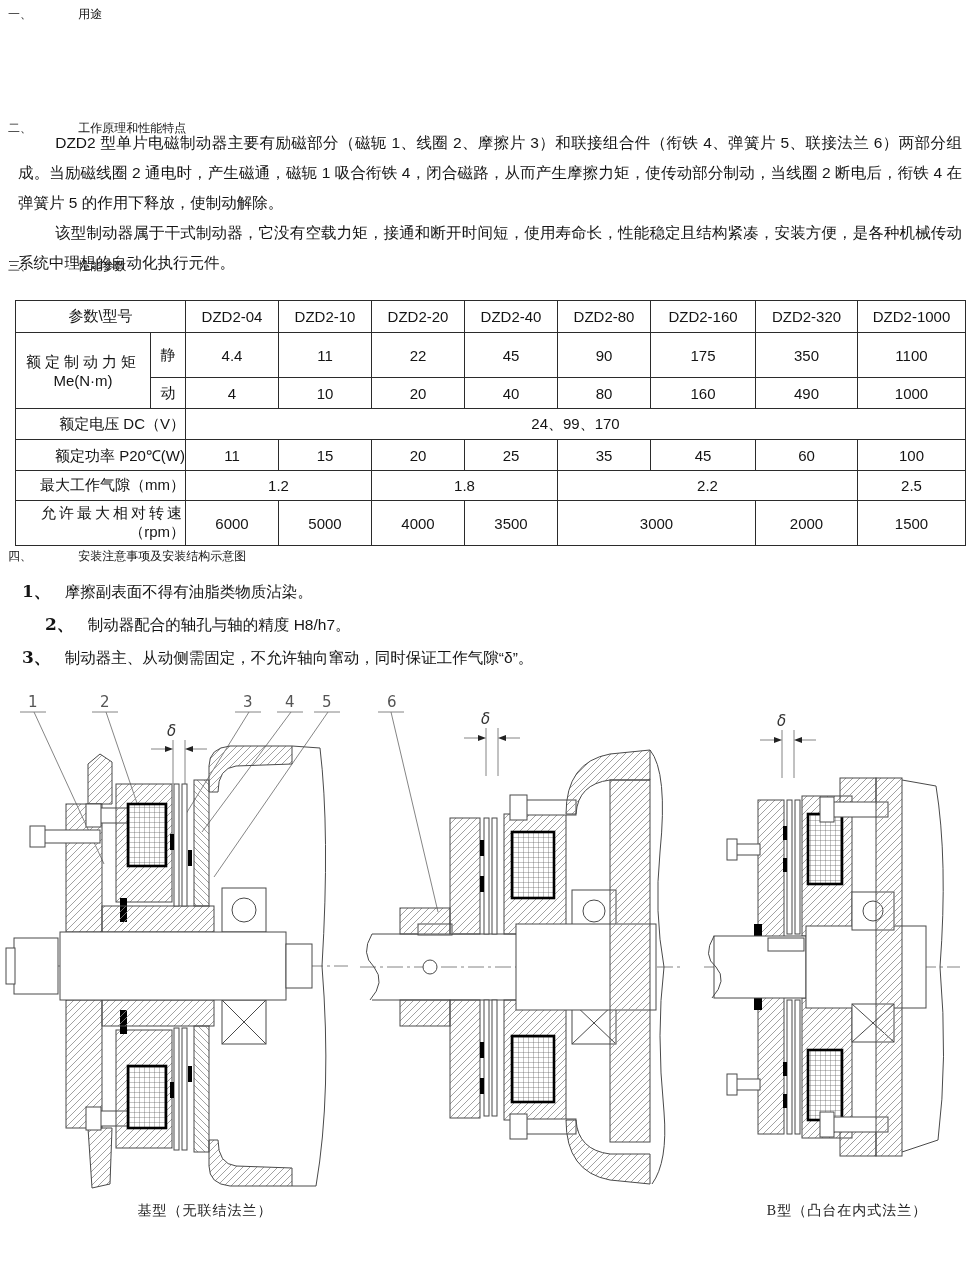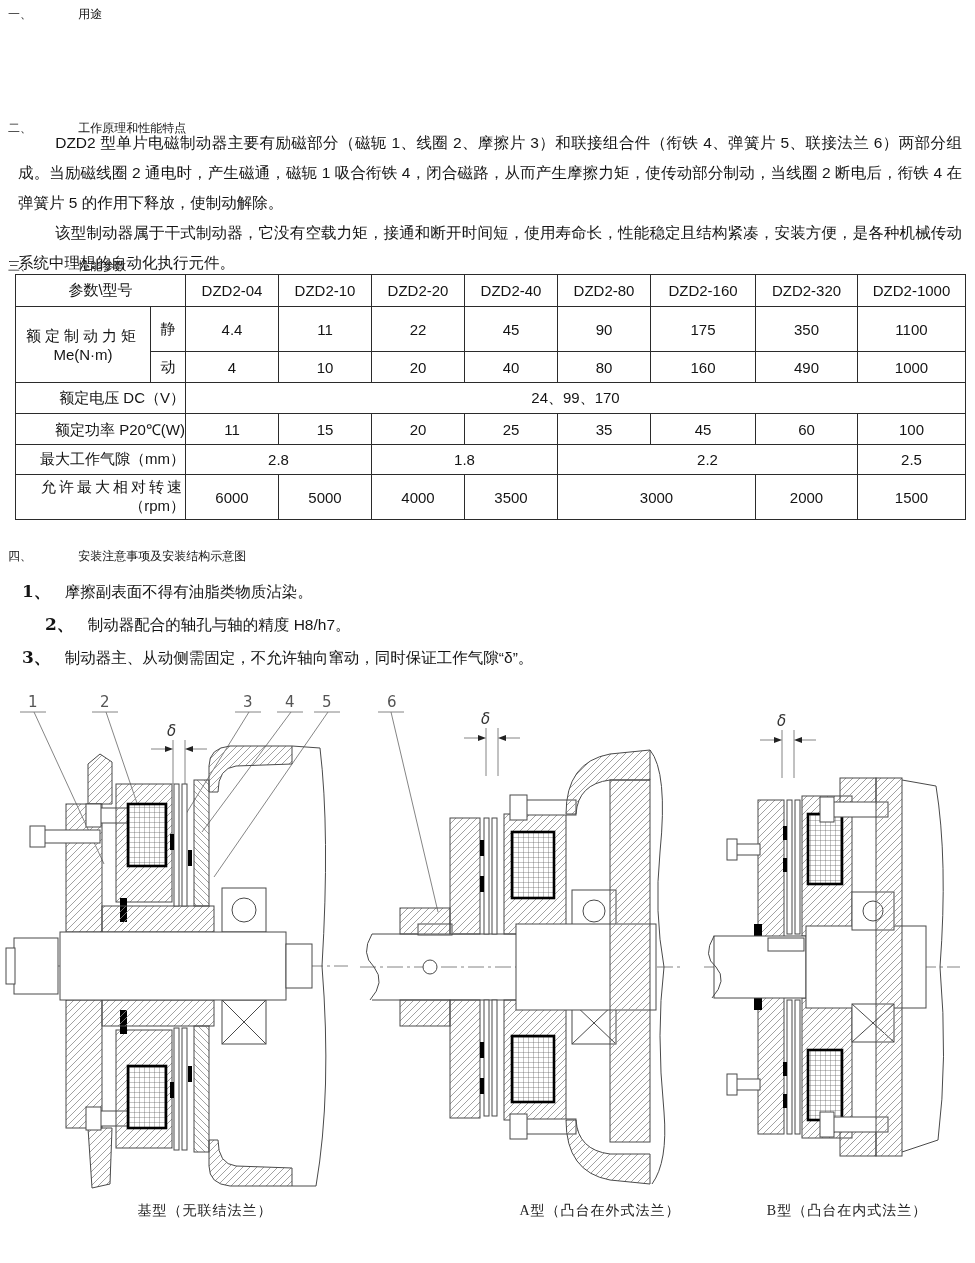--- a/index.html
+++ b/index.html
@@ -5,21 +5,21 @@
   html,body{margin:0;padding:0;background:#fff;}
   .page{position:relative;width:975px;height:1263px;background:#ffffff;
         font-family:"Liberation Sans",sans-serif;color:#141414;overflow:hidden;}
   .h{position:absolute;left:8px;font-size:12px;font-weight:normal;white-space:nowrap;}
   .hn{display:inline-block;width:67px;}
   .para{position:absolute;left:18px;width:944px;font-size:15.5px;line-height:30px;
         text-align:justify;text-indent:2.4em;margin:0;}
   .note{position:absolute;left:22px;white-space:nowrap;font-size:15.5px;}
   .note .nnum{font-family:"DejaVu Serif",serif;font-weight:bold;font-size:17px;margin-right:14px;}
   
-  table.perf{position:absolute;top:274px;left:15px;border-collapse:collapse;table-layout:fixed;padding-left:40px;}
+  table.perf{position:absolute;top:300px;left:15px;border-collapse:collapse;table-layout:fixed;padding-left:40px;}
   table.perf td{border:1px solid #2b2b2b;text-align:center;font-size:15px;padding:0;
         white-space:nowrap;overflow:hidden;}
   table.perf td.lab{text-align:right;padding-left:6px;}
   .sp1{letter-spacing:4px;}
   .sp2{letter-spacing:3px;}
   
   svg text{font-family:"DejaVu Sans",sans-serif;}
   .co{font-size:15px;fill:#555;}
   .delta{font-size:15px;fill:#333;font-style:italic;}
   .part{fill:#fff;stroke:#4a4a4a;stroke-width:1;}
@@ -117,21 +117,21 @@
       <td>15</td>
       <td>20</td>
       <td>25</td>
       <td>35</td>
       <td>45</td>
       <td>60</td>
       <td>100</td>
     </tr>
     <tr style="height:30px">
       <td colspan="2" class="lab">最大工作气隙（mm）</td>
-      <td colspan="2">2.8</td>
+      <td colspan="2">1.2</td>
       <td colspan="2">1.8</td>
       <td colspan="3">2.2</td>
       <td>2.5</td>
     </tr>
     <tr style="height:45px">
       <td colspan="2" class="lab">
         <div class="sp2">允许最大相对转速</div>
         <div>（rpm）</div>
       </td>
       <td>6000</td>
@@ -398,16 +398,15 @@
       <rect class="part" x="130" y="417" width="58" height="15"></rect>
         <rect class="part" x="120" y="412" width="14" height="25"></rect>
     </g>
     <g>
       <rect class="hatch" x="176" y="78" width="26" height="378"></rect>
       <path class="nf" d="M202,80 L236,86 Q248,160 240,267 Q248,360 238,440 L202,452"></path>
     </g>
   </svg>
 
   <div class="cap" style="left:60px;width:290px;">基型（无联结法兰）</div>
-  <div class="cap" style="left:450px;width:300px;">A型（凸台在外式法兰）</div>
   <div class="cap" style="left:722px;width:250px;">B型（凸台在内式法兰）</div>
 
 </div>
 
 </body></html>

